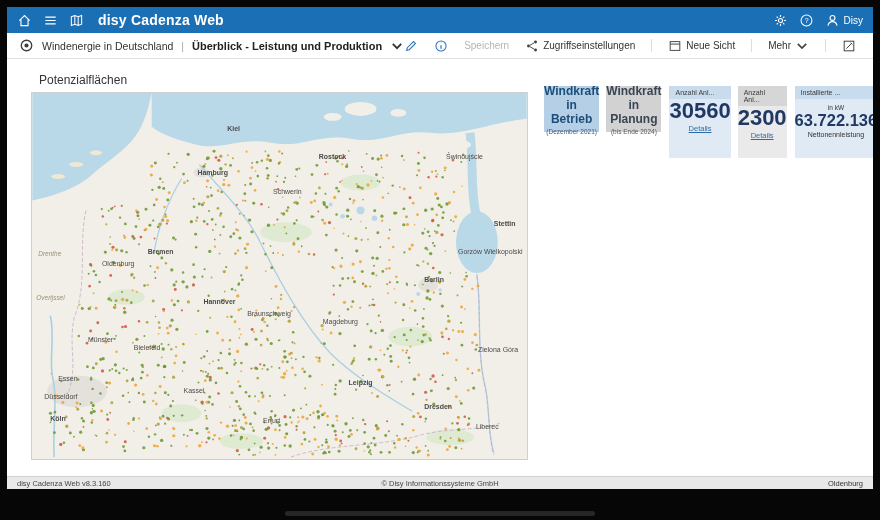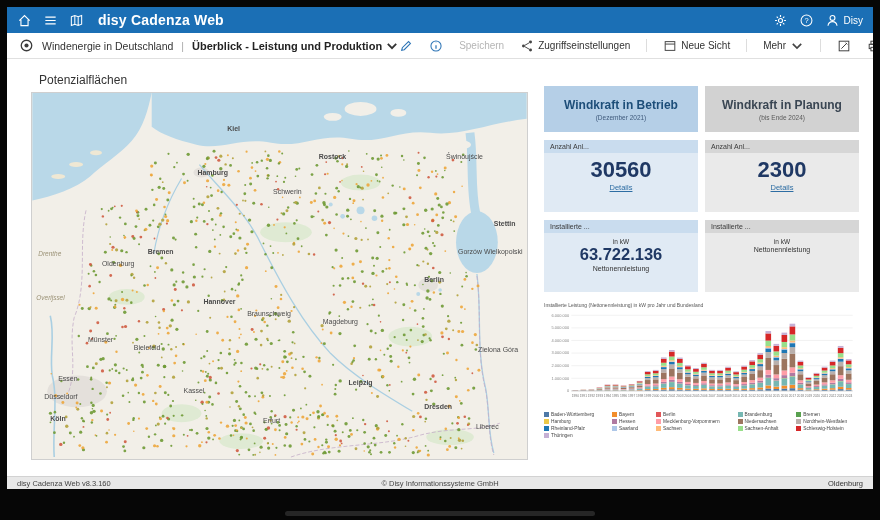--- a/index.html
+++ b/index.html
@@ -15,53 +15,53 @@
   .hicon{width:15px;height:15px;display:inline-flex;align-items:center;justify-content:center;cursor:pointer}
   .hicon svg{width:15px;height:15px}
   .app-title{font-size:14px;font-weight:bold;letter-spacing:.2px;margin-left:3px;white-space:nowrap}
   .user-chip{display:flex;align-items:center;gap:4px;font-size:10px;cursor:pointer}
 
   
   .toolbar{height:26px;flex:none;background:#fff;border-bottom:1px solid #e0e0e0;display:flex;align-items:center;justify-content:space-between;padding:0 10px 0 12px}
   .crumb{display:flex;align-items:center;gap:8px;font-size:10.5px;color:#333;white-space:nowrap}
   .nav-ic{width:15px;height:15px;display:inline-flex;cursor:pointer}
   .bsep{color:#aaa}
-  .view-btn{display:flex;align-items:center;gap:3px;background:none;border:none;font-family:inherit;font-size:11px;font-weight:bold;color:#222;cursor:pointer;padding:0}
+  .view-btn{display:flex;align-items:center;gap:8px;background:none;border:none;font-family:inherit;font-size:11px;font-weight:bold;color:#222;cursor:pointer;padding:0}
   .tb-right{display:flex;align-items:center;gap:16px;white-space:nowrap}
   .tbtn{display:flex;align-items:center;gap:4px;background:none;border:none;font-family:inherit;font-size:10px;color:#333;cursor:pointer;padding:0}
   .tbtn.disabled{color:#b5b5b5;cursor:default}
   .ticon{width:14px;height:14px;display:inline-flex;cursor:pointer}
   .ticon svg{width:14px;height:14px}
   .vsep{width:1px;height:13px;background:#ddd}
 
   
   .content{flex:1;display:flex;background:#fff;padding:4px 14px 0 24px;overflow:hidden}
   .map-col{width:497px;flex:none}
   .map-caption{font-size:12px;color:#333;margin:10px 0 5px 8px}
   .map-frame{width:497px;height:368px;border:1px solid #cfcfcf;background:#f2efe8;overflow:hidden}
   #map-svg{display:block;width:100%;height:100%;font-family:"Liberation Sans",sans-serif}
 
-  .panel{flex:1;margin-left:16px;padding-top:23px;display:flex;flex-direction:column;gap:8px;min-width:0}
+  .panel{flex:1;margin-left:16px;padding-top:23px;display:flex;gap:8px;min-width:0}
   .two{display:grid;grid-template-columns:1fr 1fr;gap:7px}
   .tcard{height:46px;display:flex;flex-direction:column;align-items:center;justify-content:center;gap:2px;text-align:center}
   .tcard.blue{background:#b5cfe7}
   .tcard.gray{background:#d2d2d2}
   .tcard .t{font-size:12px;font-weight:bold}
   .tcard.blue .t{color:#1d4e79}
   .tcard.gray .t{color:#3a4653}
   .tcard.blue .s{font-size:6.5px;color:#3f5a7c}
   .tcard.gray .s{font-size:6.5px;color:#5a5a5a}
 
   .scard{height:72px;display:flex;flex-direction:column}
   .scard.blue{background:#e0eaf4}
   .scard.gray{background:#eaeaea}
   .strip{font-size:7px;color:#3a3a3a;padding:3px 6px;flex:none}
   .scard.blue .strip{background:#c9dcee}
   .scard.gray .strip{background:#d6d6d6}
-  .bignum{font-size:22px;font-weight:bold;color:#1f3864;text-align:center;margin-top:5px;line-height:1.05}
+  .bignum{font-size:22px;font-weight:bold;color:#1f3864;text-align:center;line-height:1.05}
   .details{font-size:7.5px;color:#2d6da3;text-decoration:underline;text-align:center;margin-top:2px;cursor:pointer}
   .unit{font-size:6.5px;color:#333;text-align:center;margin-top:5px}
   .bignum2{font-size:16.5px;font-weight:bold;color:#1f3864;text-align:center;line-height:1.15}
   .subcap{font-size:7px;color:#333;text-align:center;margin-top:1px}
 
   .chart-box{margin-top:2px}
   .chart-title{font-size:5px;color:#555;margin-bottom:1px}
   #chart-svg{width:100%;height:auto;display:block}
   .legend{display:grid;grid-template-columns:repeat(5,auto);gap:2px 6px;margin-top:2px}
   .lg-item{display:flex;align-items:center;gap:2px;font-size:4.8px;color:#444;white-space:nowrap;overflow:hidden}

